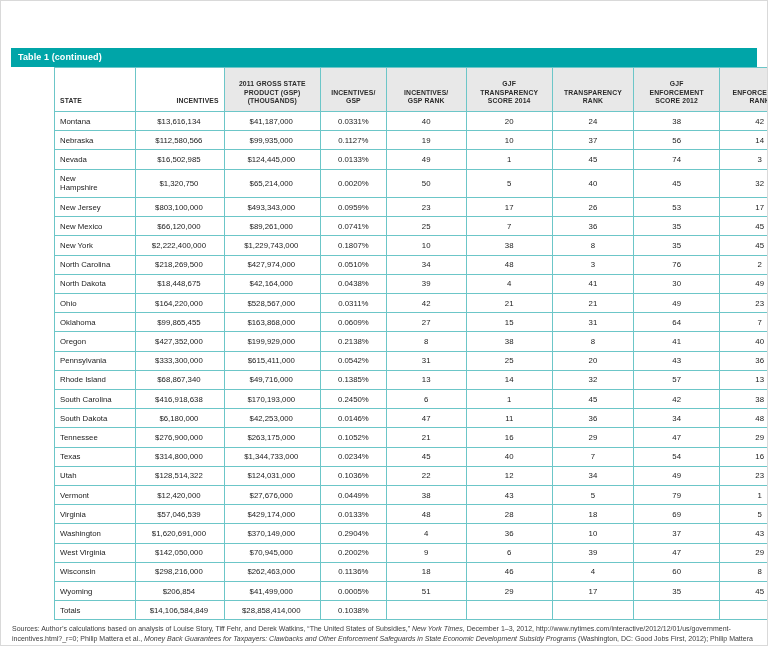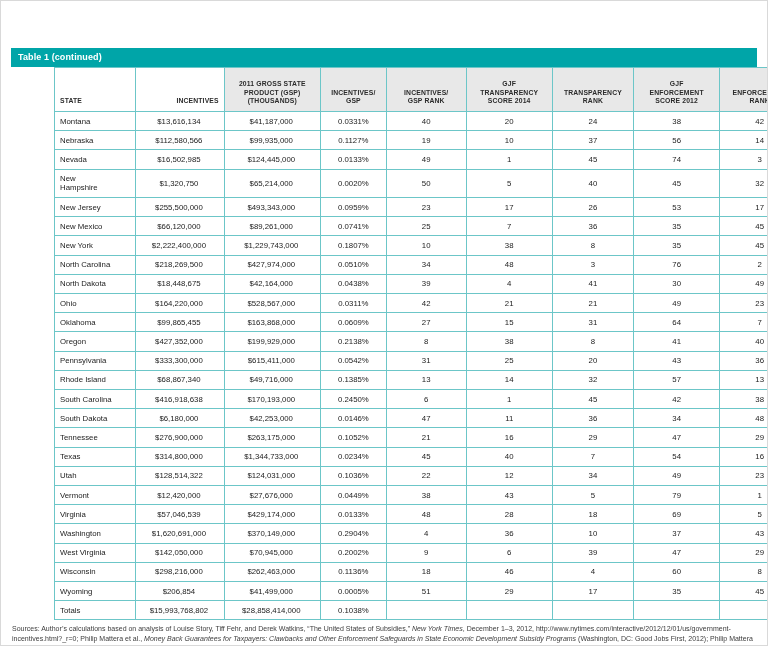--- a/index.html
+++ b/index.html
@@ -151,21 +151,21 @@
             <td class="col-gsp">$65,214,000</td>
             <td class="col-incentives-gsp">0.0020%</td>
             <td class="col-incentives-gsp-rank">50</td>
             <td class="col-gjf-transparency-score">5</td>
             <td class="col-transparency-rank">40</td>
             <td class="col-gjf-enforcement-score">45</td>
             <td class="col-enforcement-rank">32</td>
           </tr>
           <tr>
             <td class="col-state">New Jersey</td>
-            <td class="col-incentives">$255,500,000</td>
+            <td class="col-incentives">$803,100,000</td>
             <td class="col-gsp">$493,343,000</td>
             <td class="col-incentives-gsp">0.0959%</td>
             <td class="col-incentives-gsp-rank">23</td>
             <td class="col-gjf-transparency-score">17</td>
             <td class="col-transparency-rank">26</td>
             <td class="col-gjf-enforcement-score">53</td>
             <td class="col-enforcement-rank">17</td>
           </tr>
           <tr>
             <td class="col-state">New Mexico</td>
@@ -382,21 +382,21 @@
             <td class="col-gsp">$41,499,000</td>
             <td class="col-incentives-gsp">0.0005%</td>
             <td class="col-incentives-gsp-rank">51</td>
             <td class="col-gjf-transparency-score">29</td>
             <td class="col-transparency-rank">17</td>
             <td class="col-gjf-enforcement-score">35</td>
             <td class="col-enforcement-rank">45</td>
           </tr>
           <tr>
             <td class="col-state">Totals</td>
-            <td class="col-incentives">$15,993,768,802</td>
+            <td class="col-incentives">$14,106,584,849</td>
             <td class="col-gsp">$28,858,414,000</td>
             <td class="col-incentives-gsp">0.1038%</td>
             <td class="col-incentives-gsp-rank"></td>
             <td class="col-gjf-transparency-score"></td>
             <td class="col-transparency-rank"></td>
             <td class="col-gjf-enforcement-score"></td>
             <td class="col-enforcement-rank"></td>
           </tr>
         </tbody>
     </table>

